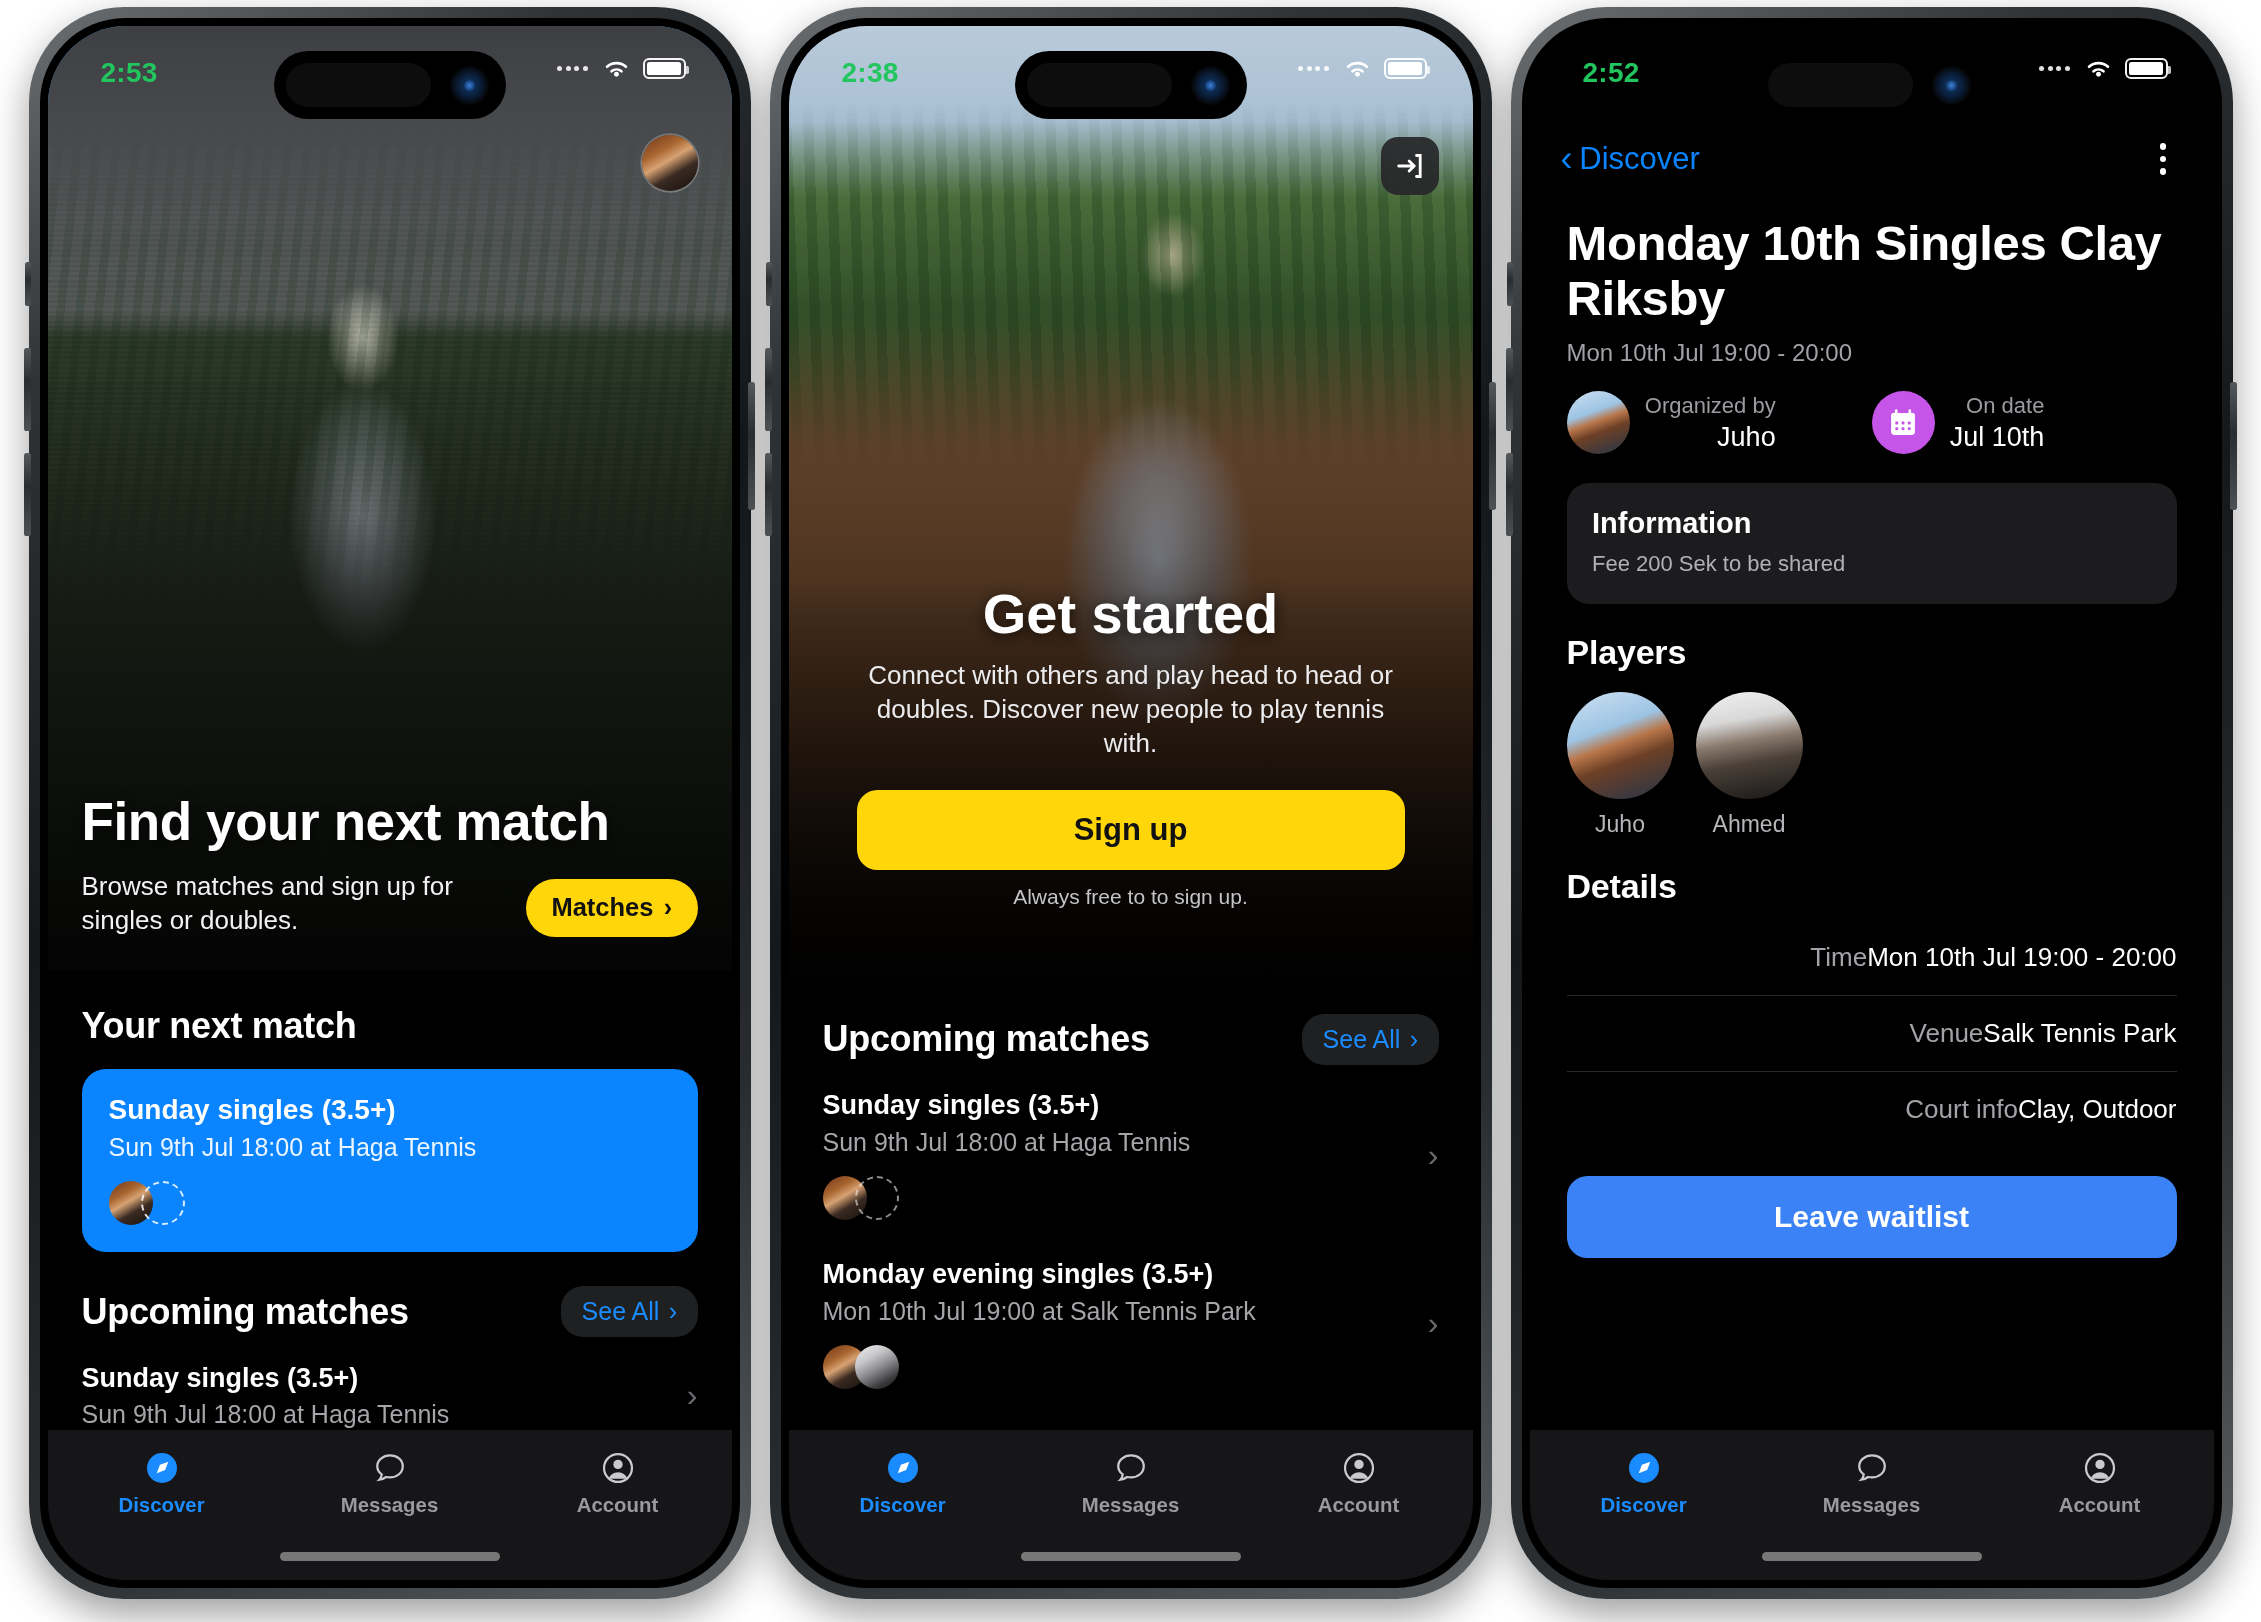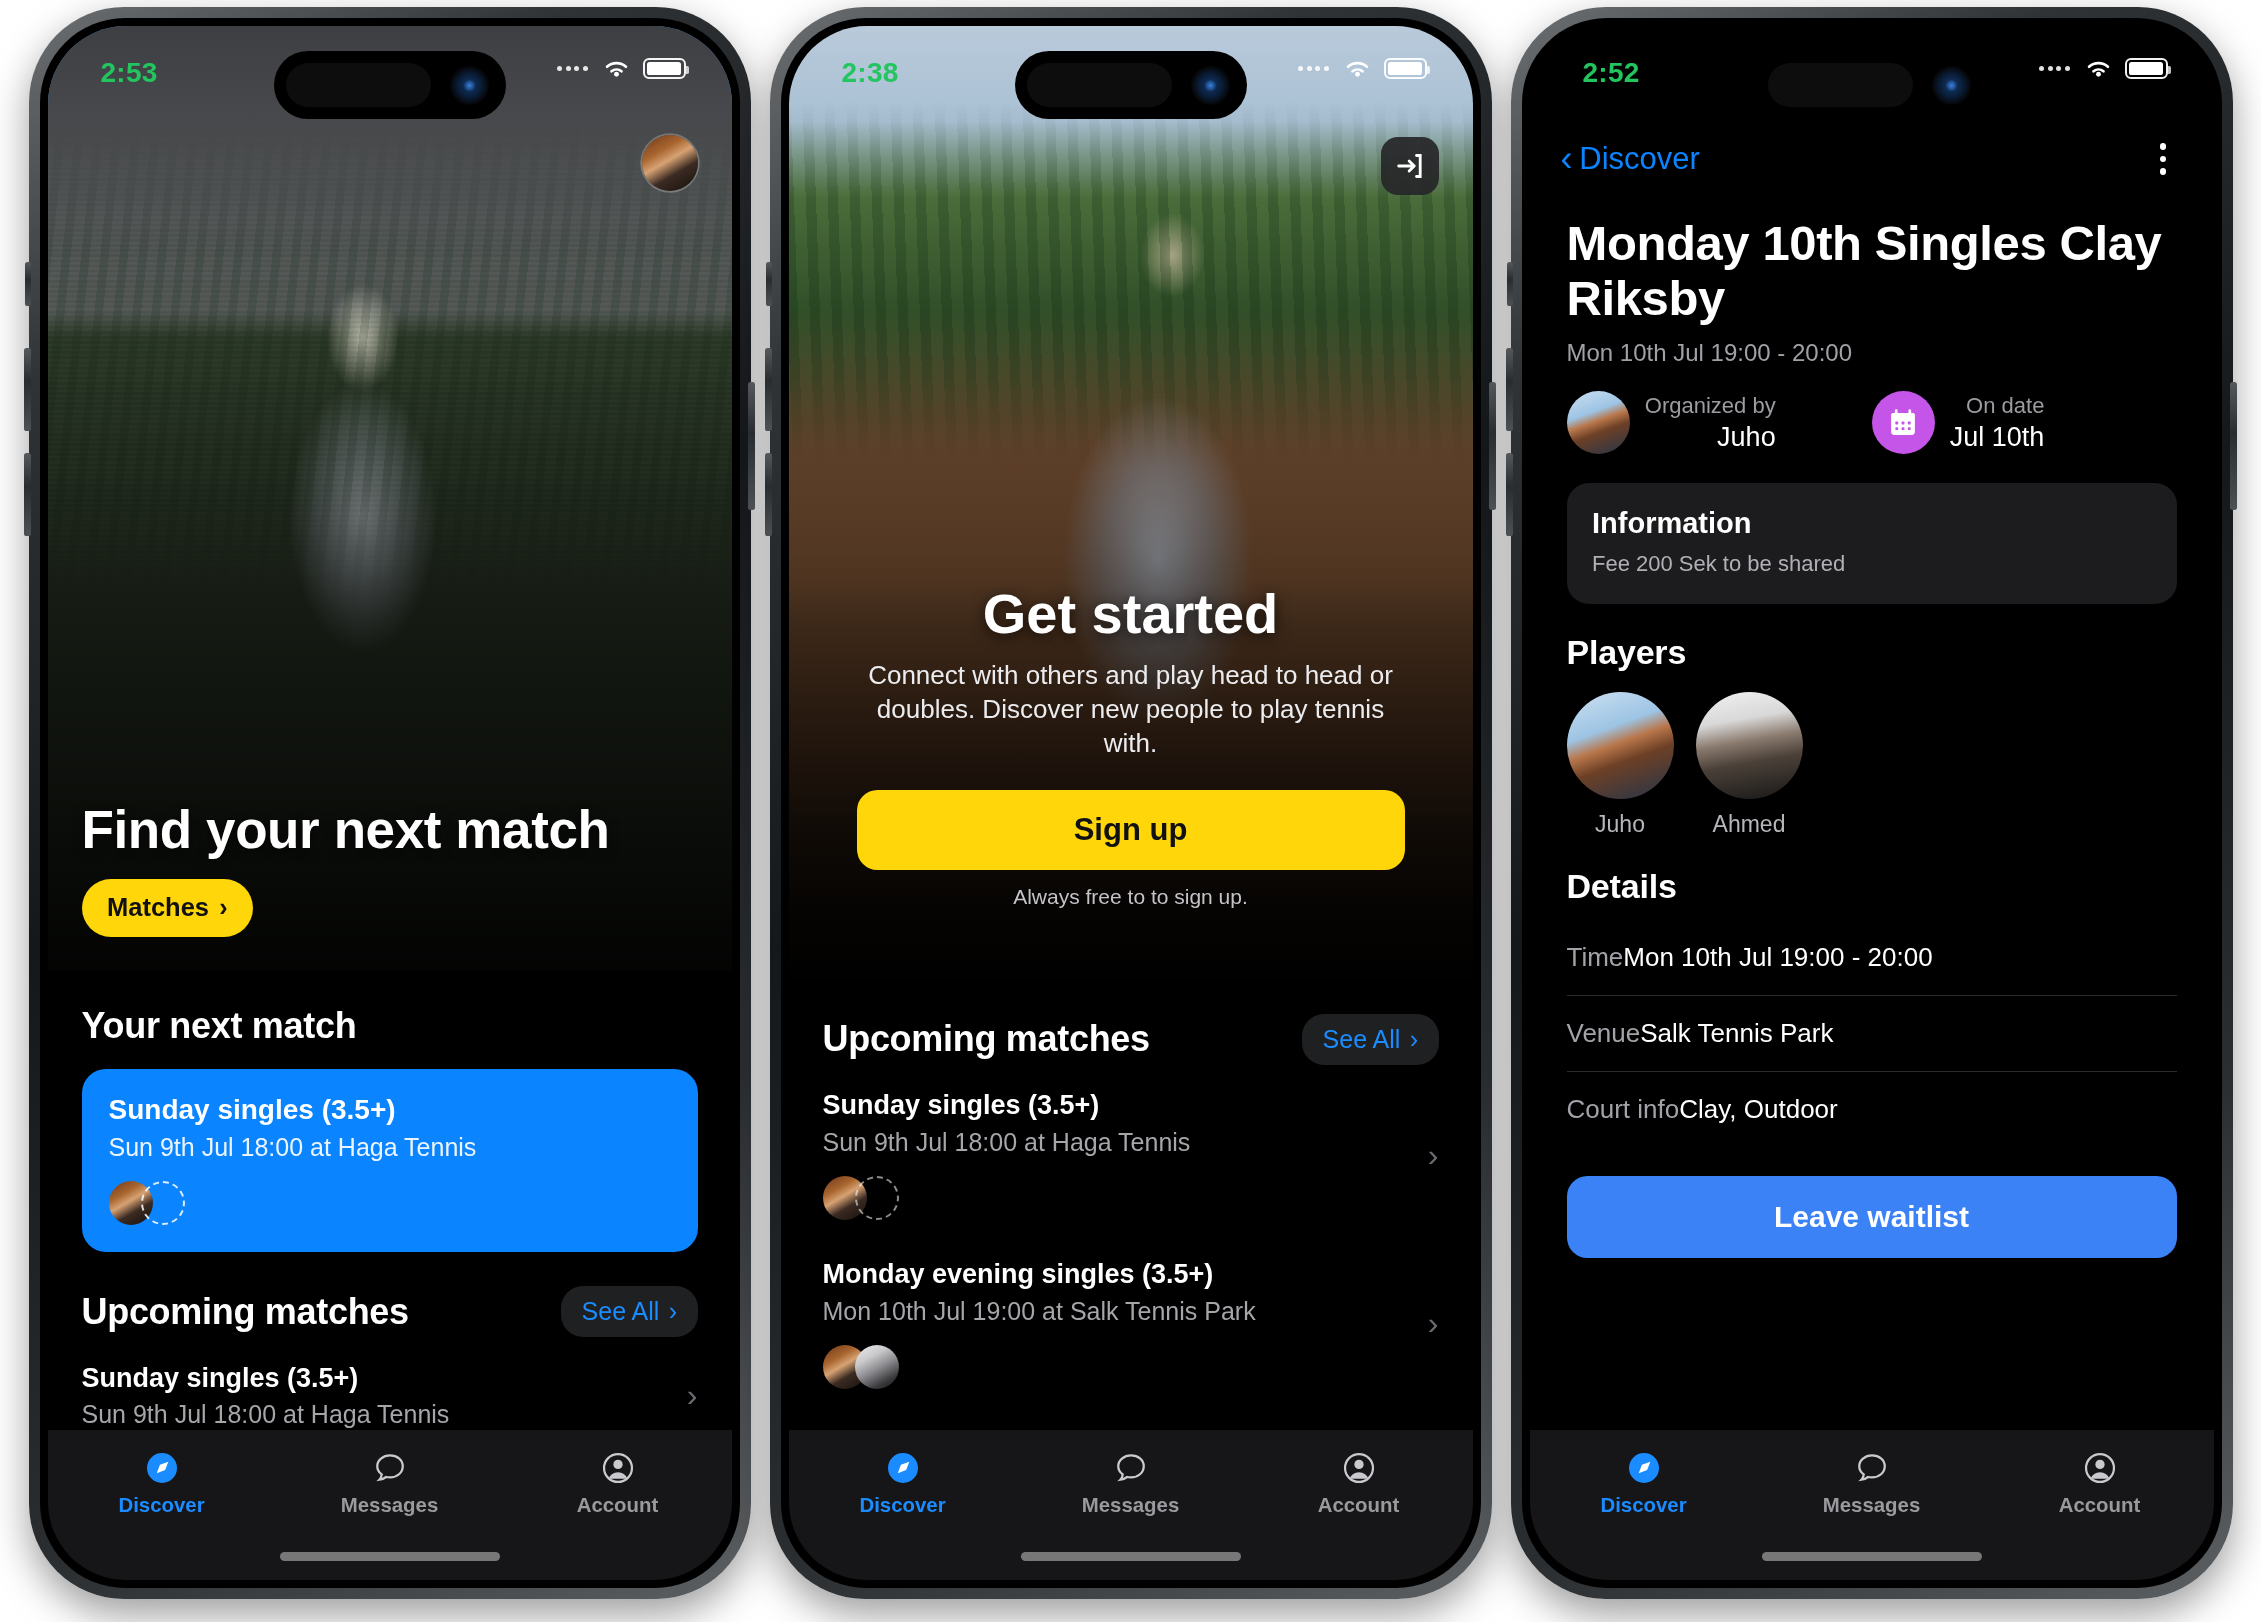--- a/index.html
+++ b/index.html
@@ -243,21 +243,21 @@
 
   h2.sec { color:#fff; font-size: 34px; font-weight: 700; padding: 29px 37px 0; letter-spacing:-0.2px; }
 
   .players { display:flex; gap: 22px; padding: 20.4px 37px 0; }
   .player { display:flex; flex-direction:column; align-items:center; gap: 12px; width: 107px; }
   .player .pav { width: 107px; height: 107px; border-radius: 50%; overflow:hidden; position:relative; }
   .player .pname { color:#b6b6bb; font-size: 23px; }
 
   .dtable { padding: 13.6px 37px 0; }
   .drow {
-    display:flex; align-items:center; justify-content: flex-start;
+    display:flex; align-items:center; justify-content: flex-end;
     padding: 22px 0; border-bottom: 1.3px solid #2a2a2c;
   }
   .drow:last-child { border-bottom: none; }
   .dk { color:#a2a2a8; font-size: 26px; }
   .dv { color:#fff; font-size: 26px; text-align:right; }
 
   .blue-btn {
     margin: 29px 37px 0; background:#3b82f6; border-radius: 20.4px; height: 82px;
     display:flex; align-items:center; justify-content:center;
     color:#fff; font-size: 30px; font-weight: 700;
@@ -317,20 +317,21 @@
 
         <div class="hero" style="height:945px">
           <div class="ph ph-court1"></div>
           <div class="scrim"></div>
 
           <div class="avatar-top face-a"></div>
 
           <div class="hero-content">
             <h1 class="hero-title">Find your next match</h1>
             <div class="hero-row">
+              <div class="hero-sub">Browse matches and sign up for singles or doubles.</div>
               <div class="yellow-pill">
                 <span>Matches</span>
                 <span class="chev">›</span>
               </div>
             </div>
           </div>
         </div>
 
         <div class="section-h">
           <h2>Your next match</h2>

